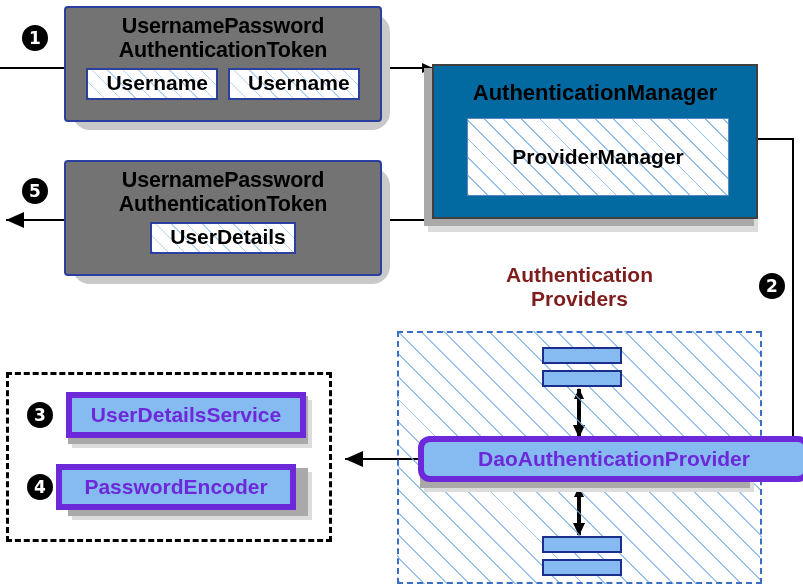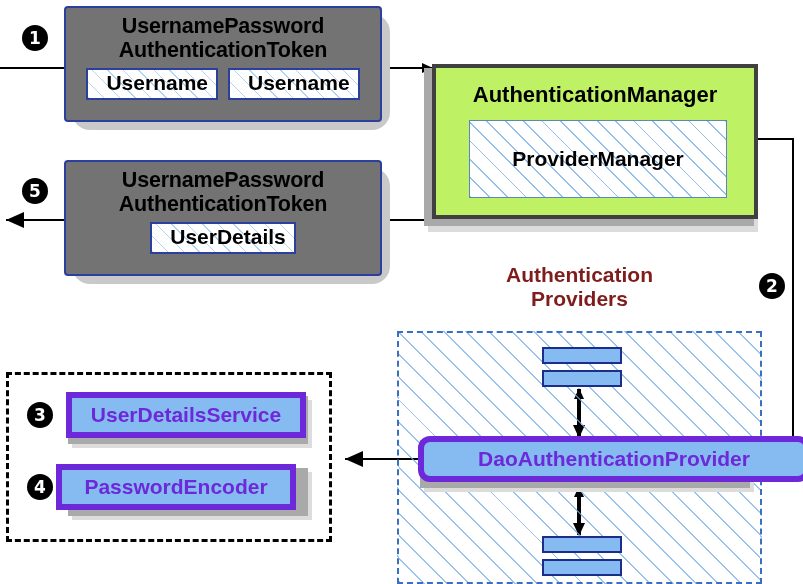--- a/index.html
+++ b/index.html
@@ -74,22 +74,22 @@
     color: #000000;
     padding: 1px 8px 3px 18px;
     line-height: 1.15;
     background-image: repeating-linear-gradient(45deg,
         rgba(120,175,235,0.55) 0px, rgba(120,175,235,0.55) 1px,
         rgba(255,255,255,0) 1px, rgba(255,255,255,0) 11px);
   }
 
   
   .sq-box {
-    background: #bef264;
-    border: 4px solid #404040;
+    background: #0369a1;
+    border: 2px solid #404040;
     box-sizing: border-box;
   }
   .sq-box .box-title {
     font-size: 22px;
     font-weight: bold;
     text-align: center;
     color: #000000;
   }
 
   

